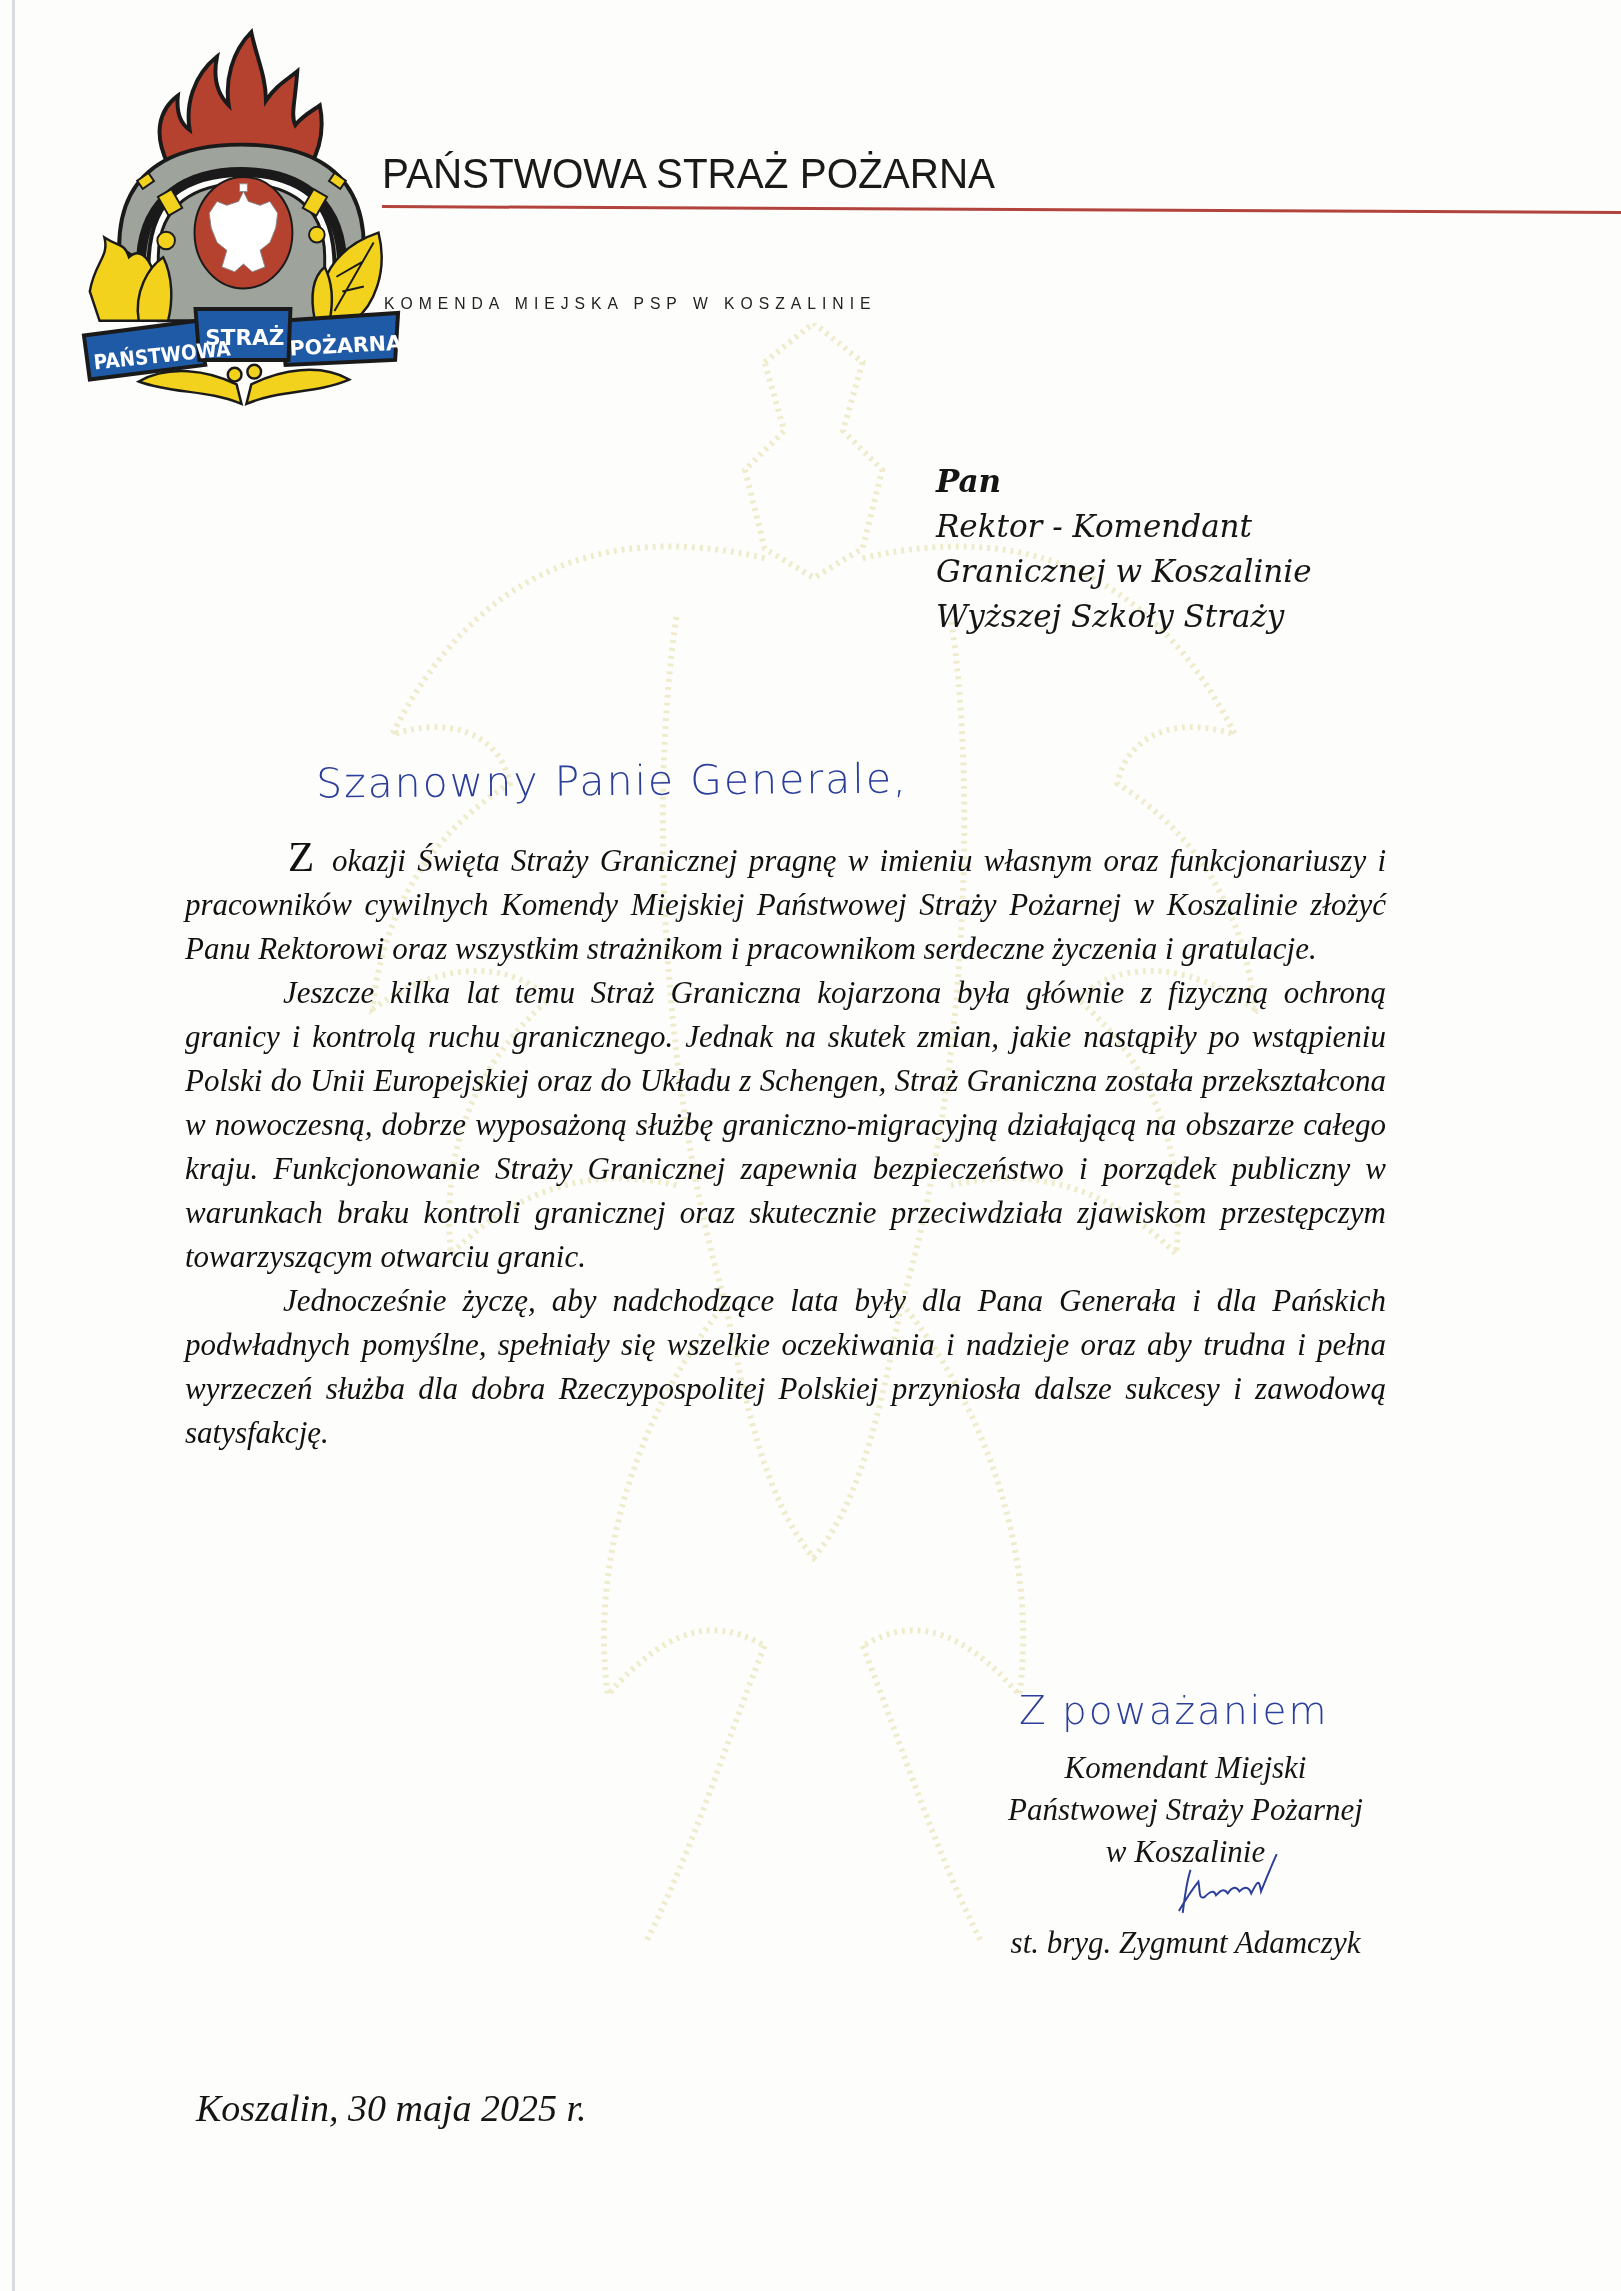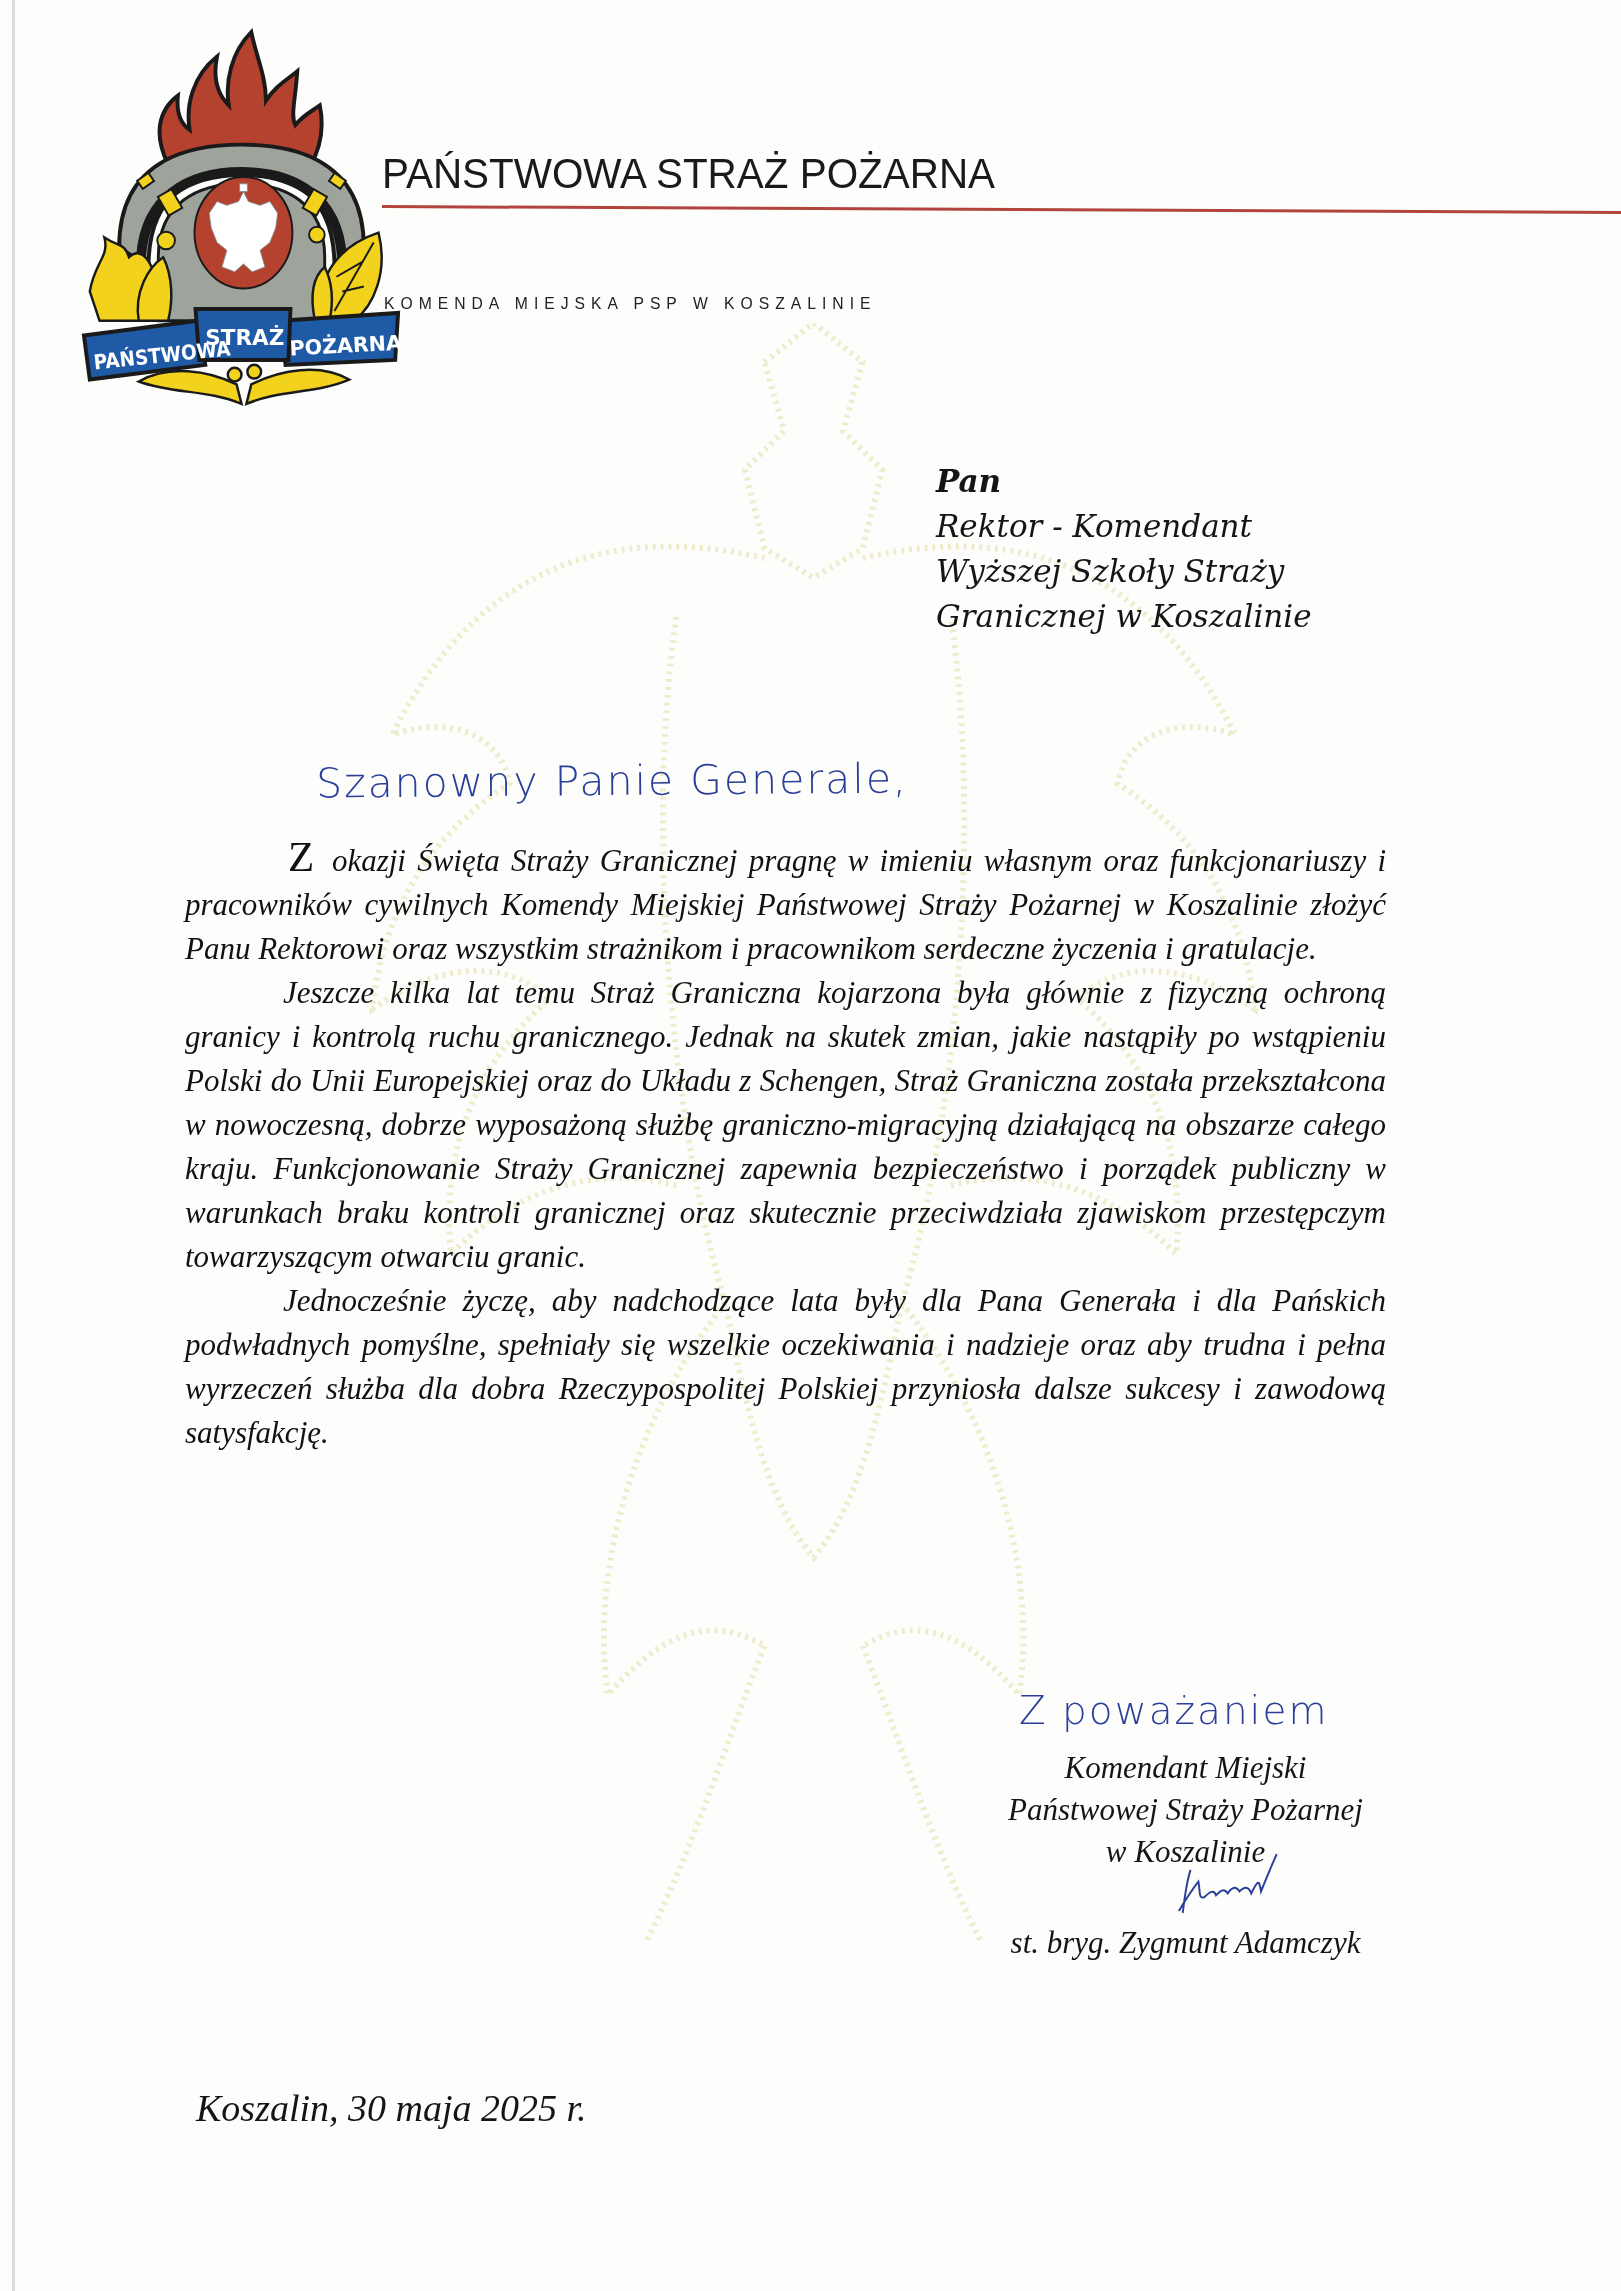--- a/index.html
+++ b/index.html
@@ -121,22 +121,22 @@
   </g>
 </svg>
 
 <div class="org-title">PAŃSTWOWA STRAŻ POŻARNA</div>
 <div class="red-rule"></div>
 <div class="org-sub">KOMENDA MIEJSKA PSP W KOSZALINIE</div>
 
 <div class="addressee">
   <div class="bold">Pan</div>
   <div>Rektor - Komendant</div>
+  <div>Granicznej w Koszalinie</div>
   <div>Wyższej Szkoły Straży</div>
-  <div>Granicznej w Koszalinie</div>
 </div>
 
 <div class="greeting">Szanowny Panie Generale,</div>
 
 <div class="body-text">
   <p class="first"><span class="dropcap">Z</span><span>okazji Święta Straży Granicznej pragnę w imieniu własnym oraz funkcjonariuszy i pracowników cywilnych Komendy Miejskiej Państwowej Straży Pożarnej w Koszalinie złożyć Panu Rektorowi oraz wszystkim strażnikom i pracownikom serdeczne życzenia i gratulacje.</span></p>
   <p>Jeszcze kilka lat temu Straż Graniczna kojarzona była głównie z fizyczną ochroną granicy i kontrolą ruchu granicznego. Jednak na skutek zmian, jakie nastąpiły po wstąpieniu Polski do Unii Europejskiej oraz do Układu z Schengen, Straż Graniczna została przekształcona w nowoczesną, dobrze wyposażoną służbę graniczno-migracyjną działającą na obszarze całego kraju. Funkcjonowanie Straży Granicznej zapewnia bezpieczeństwo i porządek publiczny w warunkach braku kontroli granicznej oraz skutecznie przeciwdziała zjawiskom przestępczym towarzyszącym otwarciu granic.</p>
   <p>Jednocześnie życzę, aby nadchodzące lata były dla Pana Generała i dla Pańskich podwładnych pomyślne, spełniały się wszelkie oczekiwania i nadzieje oraz aby trudna i pełna wyrzeczeń służba dla dobra Rzeczypospolitej Polskiej przyniosła dalsze sukcesy i zawodową satysfakcję.</p>
 </div>
 

